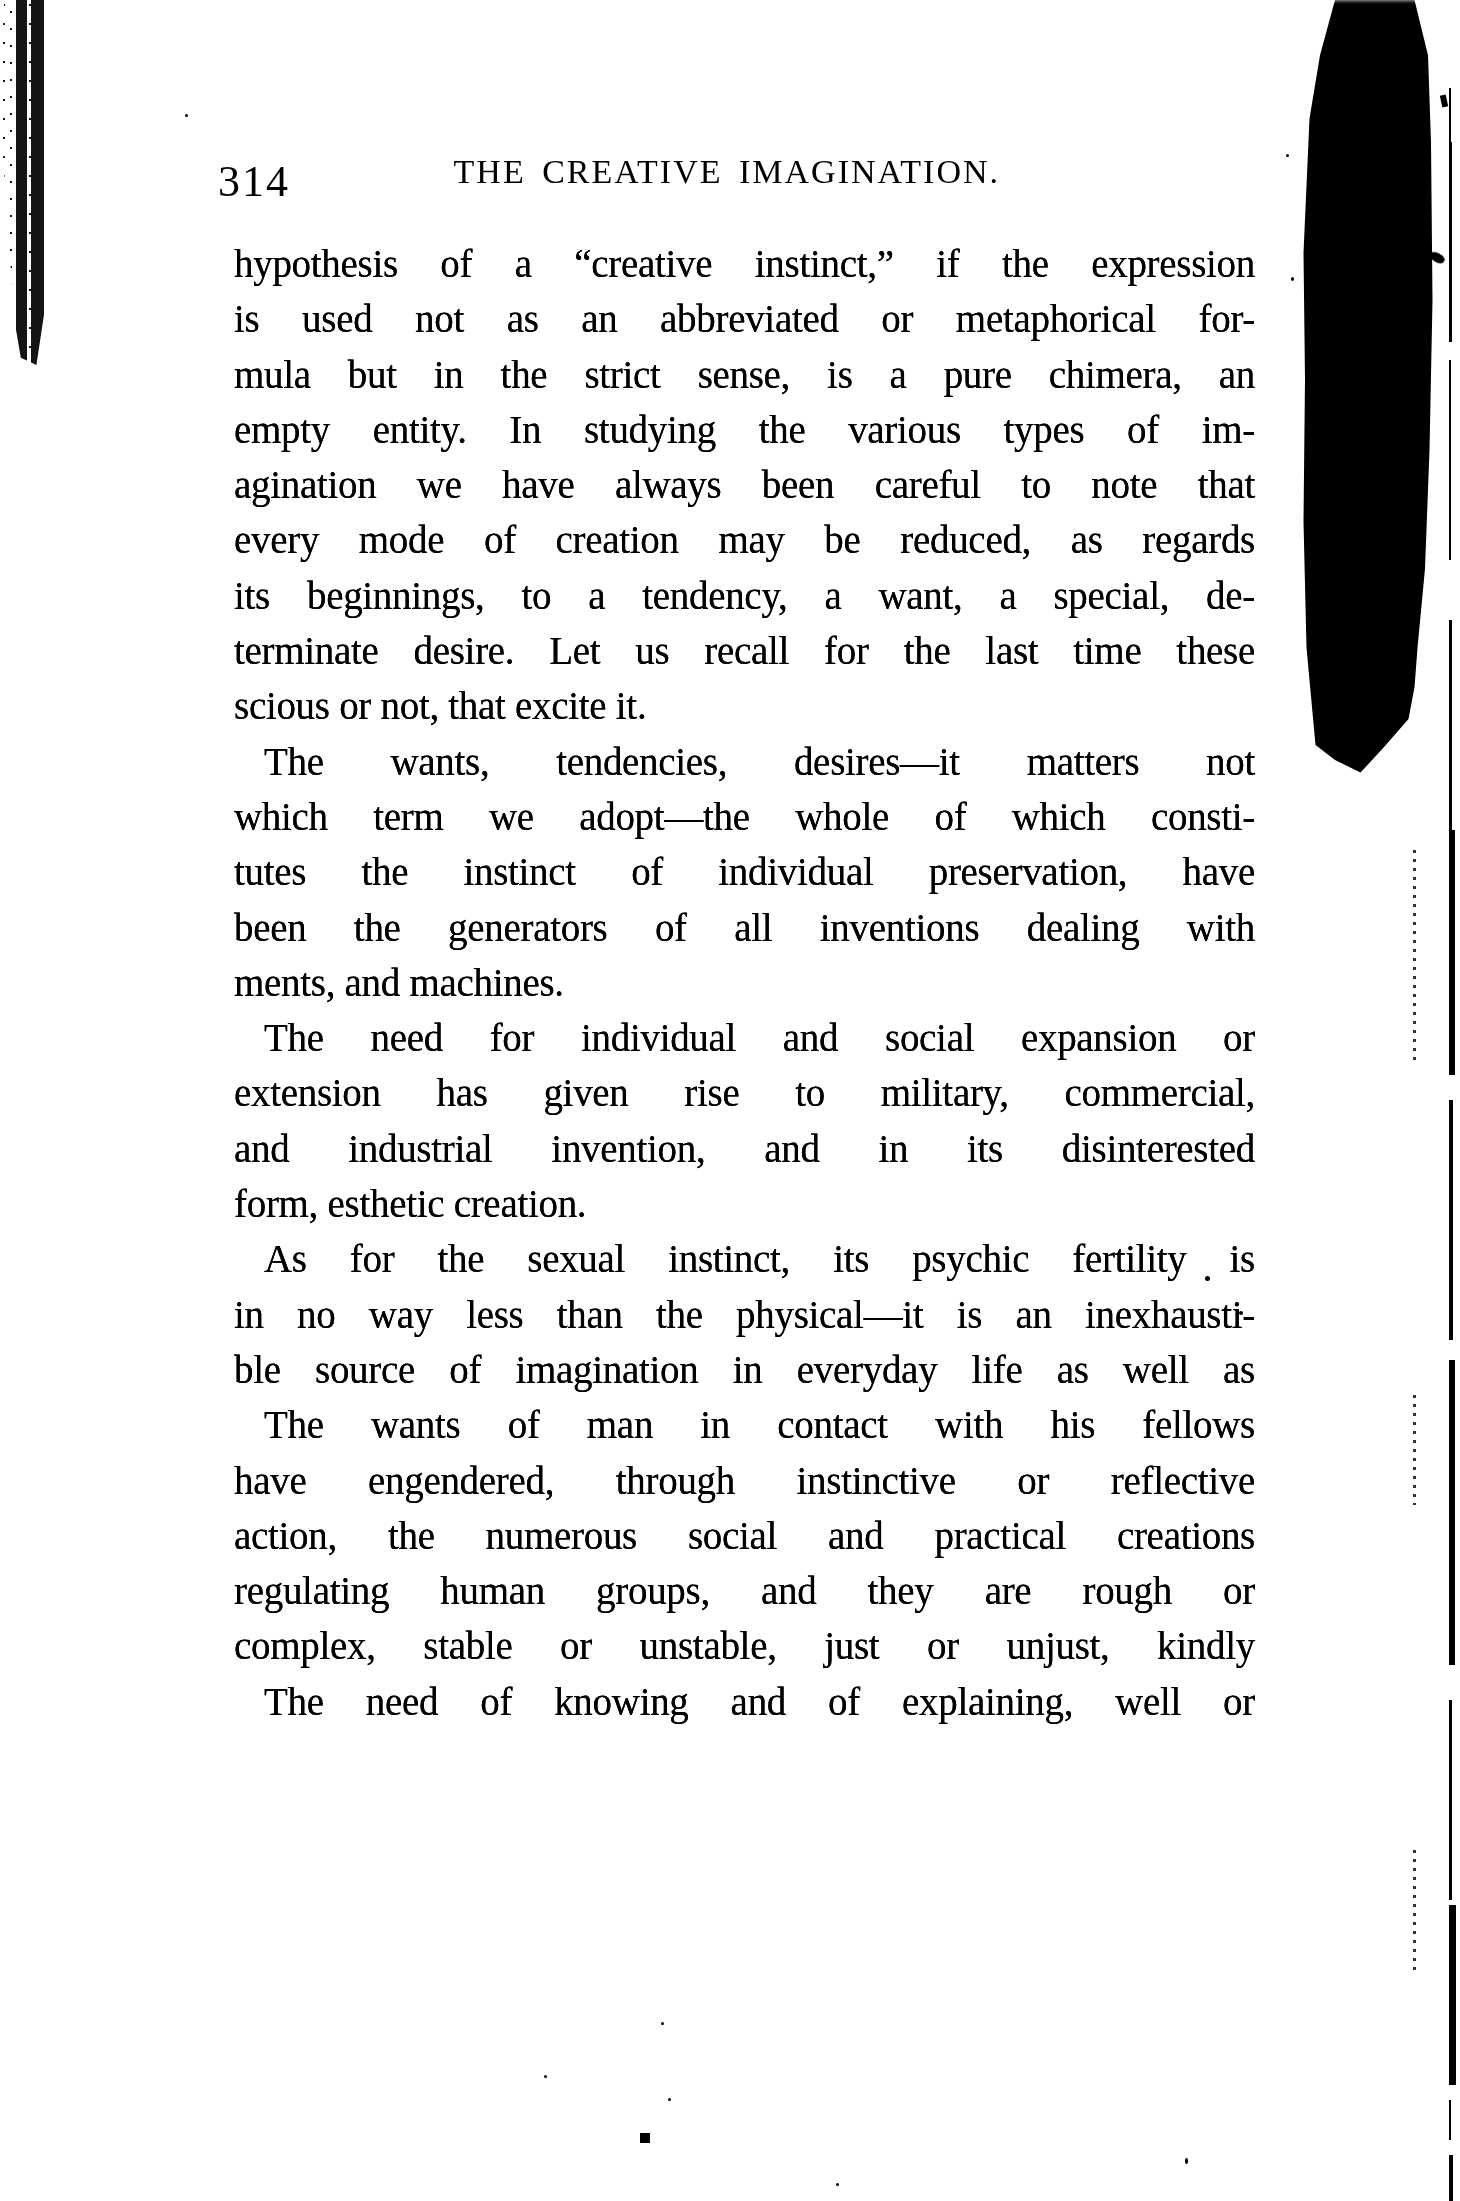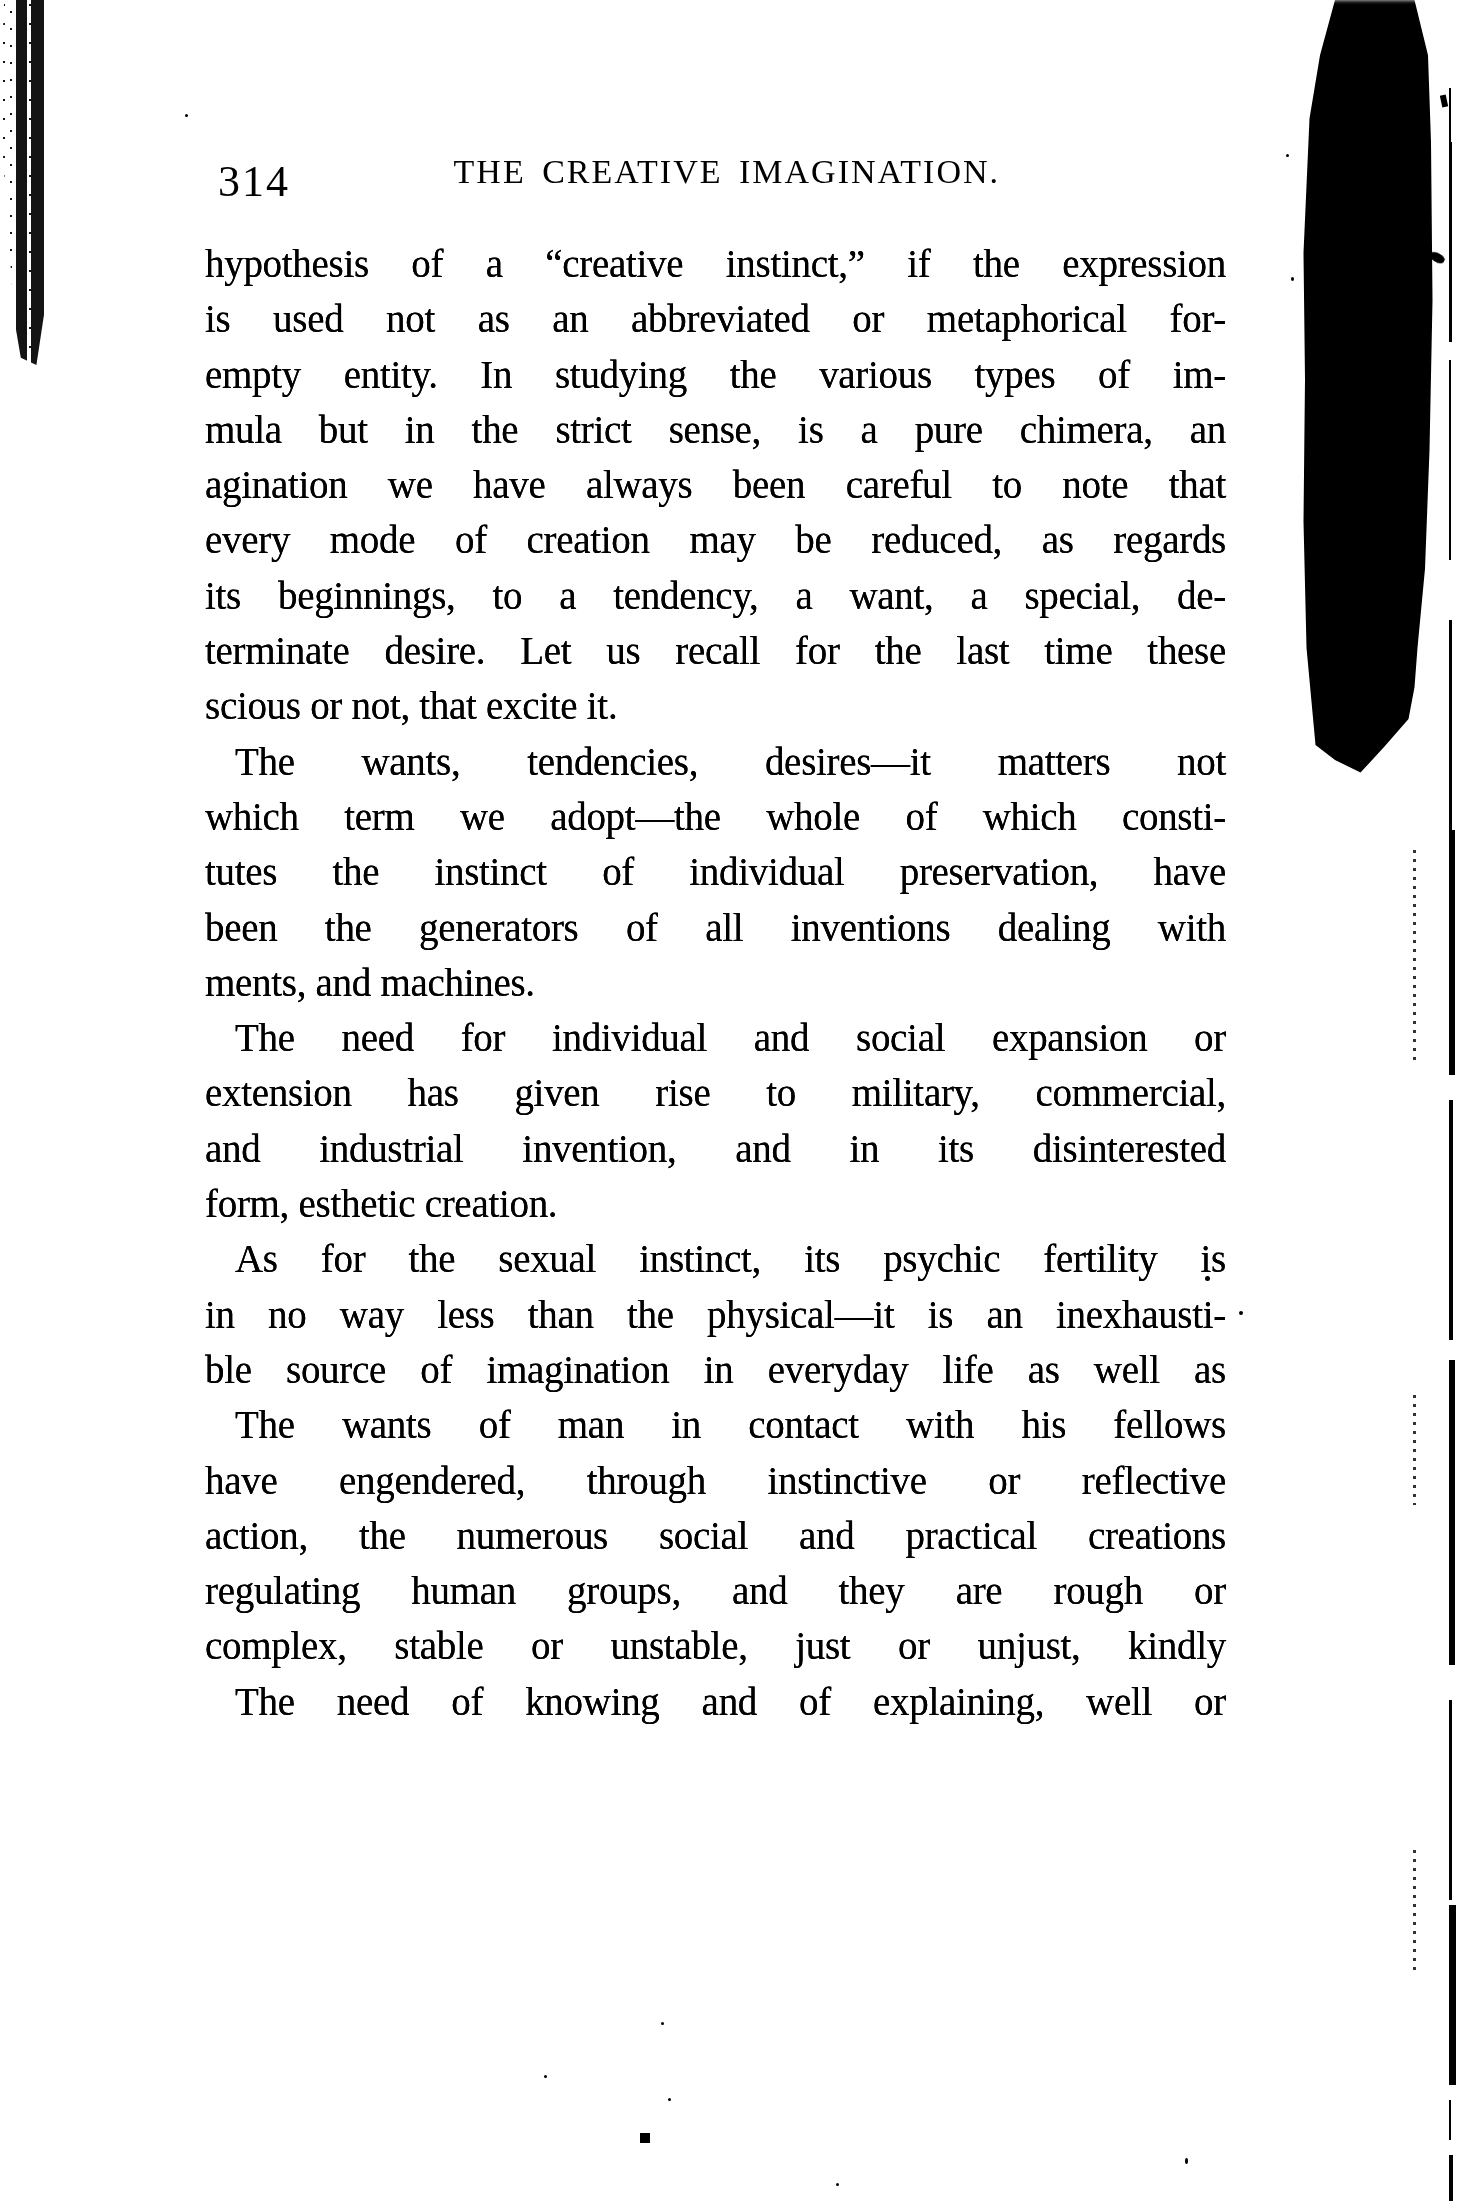--- a/index.html
+++ b/index.html
@@ -15,21 +15,21 @@
     position:absolute; left:218px; top:156px;
     font-size:44px; letter-spacing:2px;
   }
   #running-title {
     position:absolute; left:370px; top:153px; width:630px;
     font-size:34px; letter-spacing:2px; word-spacing:6px;
     text-align:right; white-space:nowrap;
   }
   
   #text-column {
-    position:absolute; left:205px; top:236px; width:1021px;font-family:Liberation Serif, serif;
+    position:absolute; left:234px; top:236px; width:1021px;font-family:Liberation Serif, serif;
   }
   .line {
     height:55.3px; line-height:55.3px;
     font-size:39px; letter-spacing:-0.3px;
     text-align:justify; text-align-last:justify;
     text-shadow:0 0 0.5px var(--ink);
     white-space:nowrap; overflow:visible;
   }
   .line.last { text-align-last:left; }
   .line.indent { text-indent:30px; }
@@ -78,22 +78,22 @@
 <body>
 
 <div id="page">
 
   <div id="folio">314</div>
   <div id="running-title">THE CREATIVE IMAGINATION.</div>
 
   <div id="text-column">
       <div class="line">hypothesis of a “creative instinct,” if the expression</div>
       <div class="line">is used not as an abbreviated or metaphorical for-</div>
+      <div class="line">mula but in the strict sense, is a pure chimera, an</div>
       <div class="line">empty entity.  In studying the various types of im-</div>
-      <div class="line">mula but in the strict sense, is a pure chimera, an</div>
       <div class="line">agination we have always been careful to note that</div>
       <div class="line">every mode of creation may be reduced, as regards</div>
       <div class="line">its beginnings, to a tendency, a want, a special, de-</div>
       <div class="line">terminate desire.  Let us recall for the last time these</div>
       <div class="line last">scious or not, that excite it.</div>
       <div class="line indent">The wants, tendencies, desires—it matters not</div>
       <div class="line">which term we adopt—the whole of which consti-</div>
       <div class="line">tutes the instinct of individual preservation, have</div>
       <div class="line">been the generators of all inventions dealing with</div>
       <div class="line last">ments, and machines.</div>

